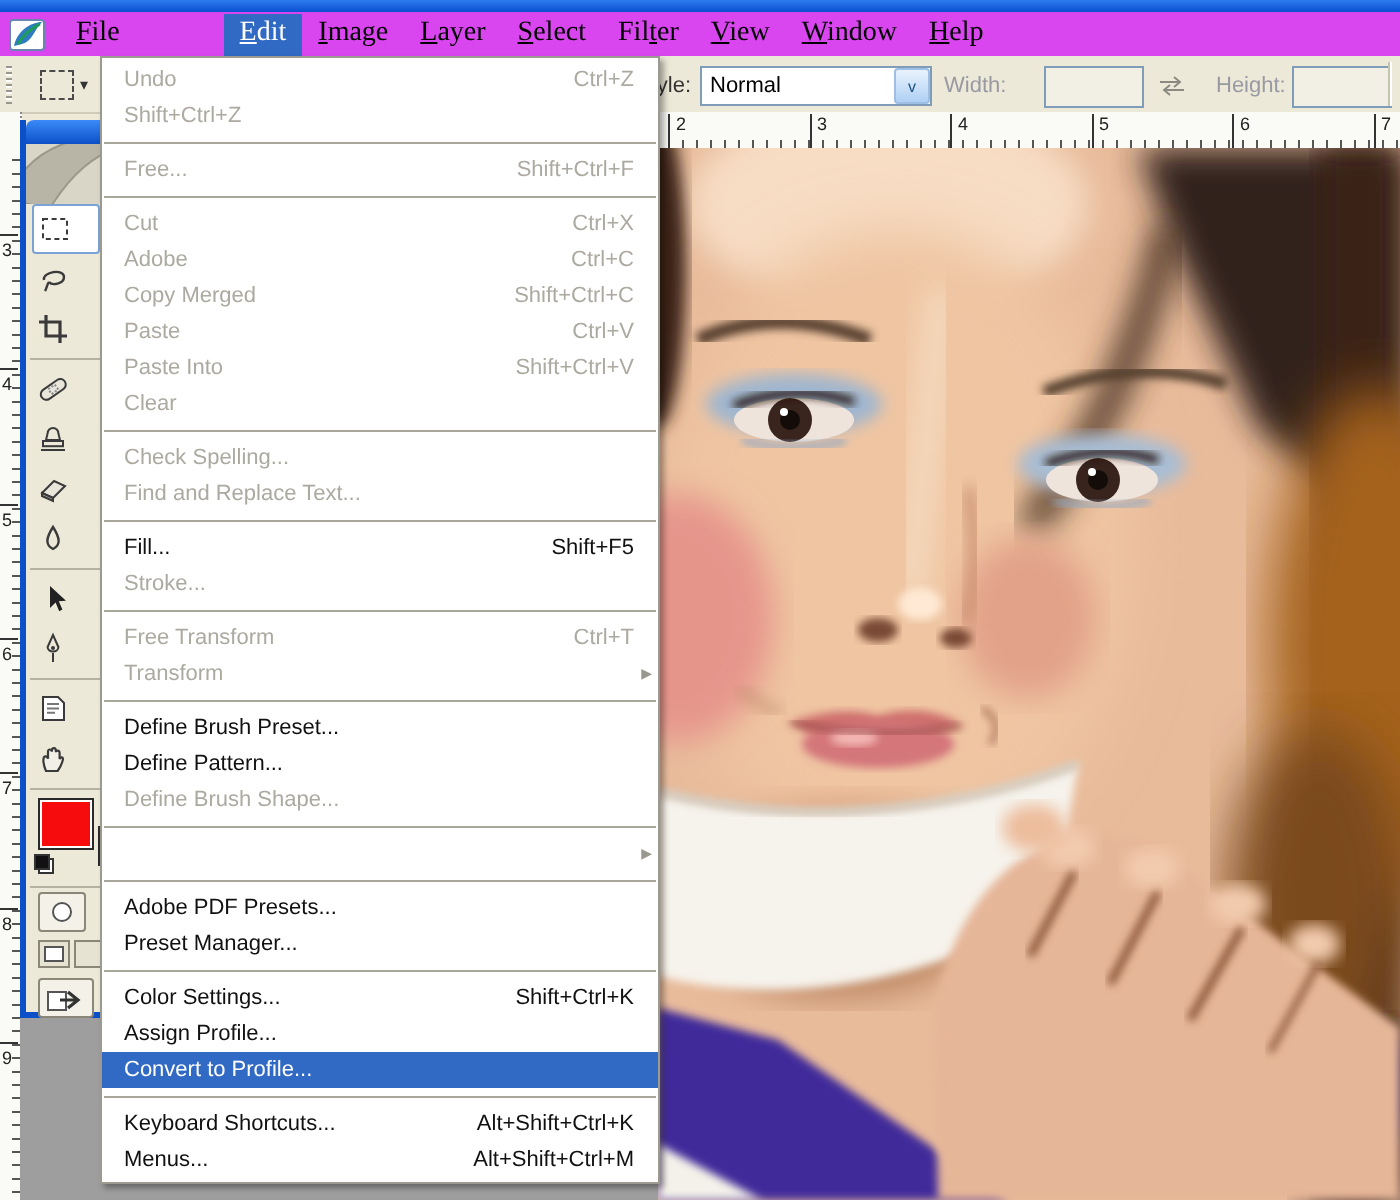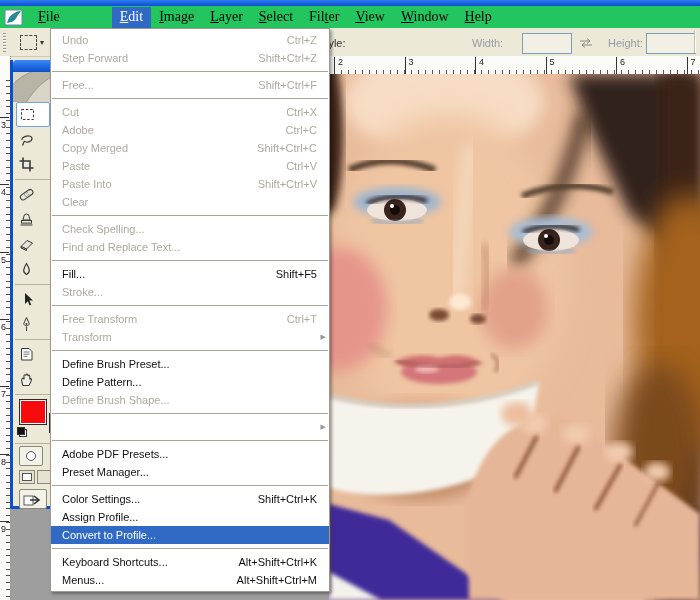--- a/index.html
+++ b/index.html
@@ -1,21 +1,21 @@
 <!DOCTYPE html>
 <html><head>
 <meta charset="utf-8">
 <style>
   html,body{margin:0;padding:0;background:#555;}
   #page{position:relative;width:700px;height:600px;overflow:hidden;background:#ECE9D8;
         font-family:"Liberation Sans",sans-serif;-webkit-font-smoothing:none;}
   
   #titlebar{position:absolute;left:0;top:0;width:700px;height:6px;
     background:linear-gradient(#2E7CF0,#0A4FD0);}
-  #menubar{position:absolute;left:0;top:6px;width:700px;height:22px;background:#22c55e;
+  #menubar{position:absolute;left:0;top:6px;width:700px;height:22px;background:#d946ef;
     border-bottom:3px solid #4d7c0f;display:flex;align-items:center;
     font-family:"Liberation Serif",serif;font-size:14px;color:#000;}
   .appicon{width:20px;height:17px;margin:0 6px 0 4px;}
   .mb-item{padding:2px 8px 3px 8px;cursor:default;}
   .mb-item.active{background:#316AC5;color:#fff;margin-left:44px;}
   
   #optionsbar{position:absolute;left:0;top:28px;width:700px;height:28px;background:#ECE9D8;
     border-bottom:1px solid #CFCBB8;font-size:11px;color:#4a4a42;}
   .grip{position:absolute;left:3px;top:4px;width:3px;height:20px;
     background:repeating-linear-gradient(#ECE9D8 0 1px,#9a968a 1px 2px,#fff 2px 3px);}
@@ -112,20 +112,24 @@
       </span>
   </div>
 
   <div id="optionsbar">
     <div class="grip"></div>
     <div class="presetbox">
       <div class="marq-mini"></div>
       <span class="presetarrow">▾</span>
     </div>
     <span class="ob-label" style="left:318px;color:#333;">Style:</span>
+    <div id="stylecombo">
+      <span class="val">Normal</span>
+      <span class="btn">v</span>
+    </div>
     <span class="ob-label dim" style="left:472px;">Width:</span>
     <input class="ob-field" style="left: 522px; width: 44px;" disabled="" value="">
     <svg style="position:absolute;left:578px;top:10px;" width="16" height="10">
       <path d="M2,3 h10 M9,0.5 l3,2.5 -3,2.5" stroke="#8a8a82" fill="none"></path>
       <path d="M14,7 h-10 M7,4.5 l-3,2.5 3,2.5" stroke="#8a8a82" fill="none"></path>
     </svg>
     <span class="ob-label dim" style="left:608px;">Height:</span>
     <input class="ob-field" style="left: 646px; width: 44px;" disabled="" value="">
     <div class="ob-sep"></div>
   </div>
@@ -363,21 +367,20 @@
       </svg>
     </div>
   </div>
 
   <div id="editmenu">
       <div class="menu-item disabled">
         <span class="mi-label">Undo</span>
         <span class="mi-short">Ctrl+Z</span>
       </div>
       <div class="menu-item disabled">
-        <span class="mi-label">Step Forward</span>
         <span class="mi-short">Shift+Ctrl+Z</span>
       </div>
       <div class="menu-sep"></div>
       <div class="menu-item disabled">
         <span class="mi-label">Free...</span>
         <span class="mi-short">Shift+Ctrl+F</span>
       </div>
       <div class="menu-sep"></div>
       <div class="menu-item disabled">
         <span class="mi-label">Cut</span>

